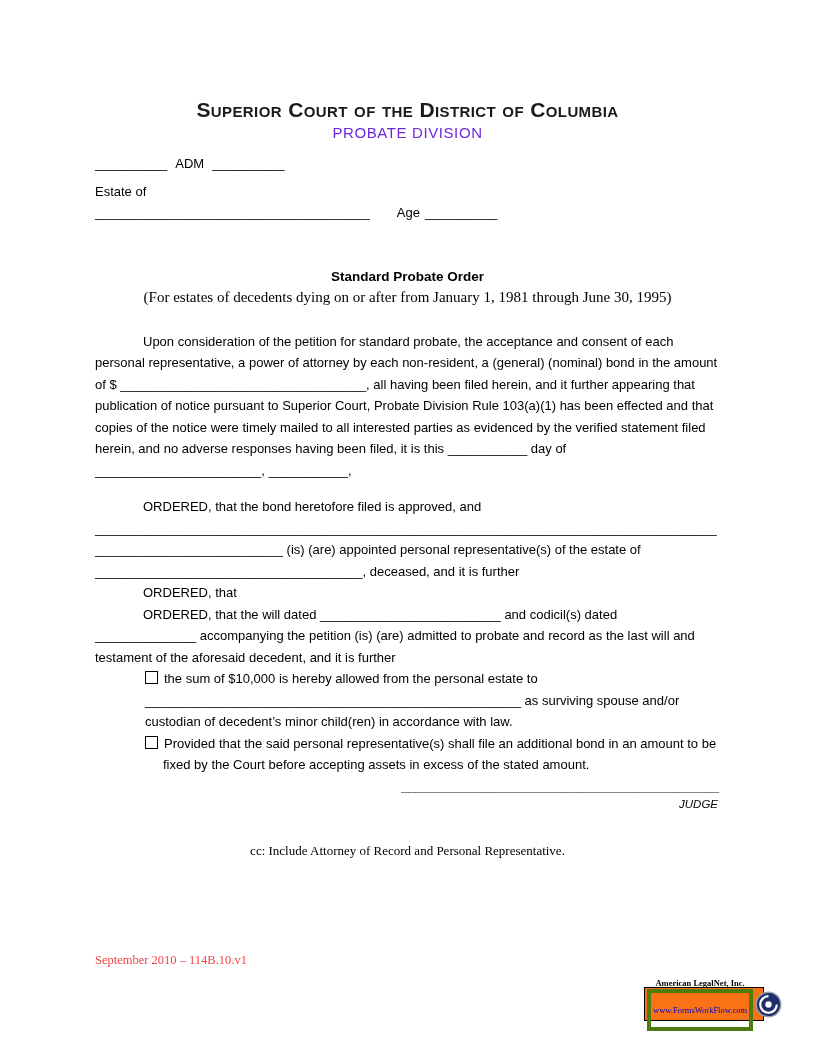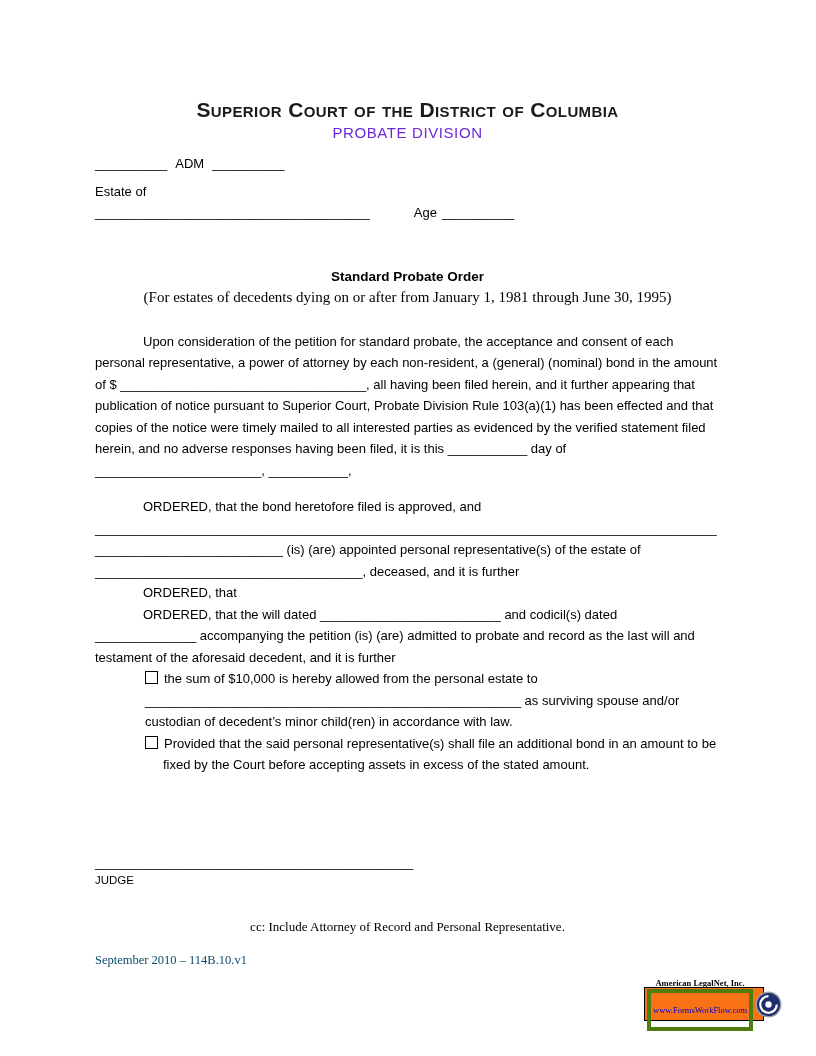--- a/index.html
+++ b/index.html
@@ -35,21 +35,21 @@
     text-align: center;
     font-size: 15px;
     line-height: 20px;
     letter-spacing: 0.6px;
     color: #6d28d9;
   }
   .adm-line { margin-top: 10px; white-space: nowrap; }
   .adm-line .adm-label { margin: 0 8px; }
   .estate-of { margin-top: 6px; }
   .name-row { margin-top: 0; white-space: nowrap; }
-  .age-label { margin-left: 44px; text-align: center; }
+  .age-label { margin-left: 27px; text-align: center; }
   .age-blank { margin-left: 5px; }
   .deceased { margin-left: 97px; font-size: 12px; line-height: 15px; }
   .order-heading {
     margin-top: 42px;
     text-align: center;
     font-weight: bold;
     font-size: 13.5px;
   }
   .order-subtitle { text-align: center; font-size: 15px; font-family: Liberation Serif, serif; }
   .body-text { overflow-wrap: anywhere; }
@@ -60,32 +60,32 @@
   .check-item.hang { padding-left: 18px; text-indent: -18px; }
   .checkbox {
     display: inline-block;
     width: 11px;
     height: 11px;
     border: 1px solid #000;
     margin-right: 6px;
     vertical-align: -1px;
     background: #fff;
   }
-  .signature { margin-top: 76px; text-align: left; }
+  .signature { text-align: right; font-style: italic; }
   .sig-line { white-space: nowrap; }
   .sig-label { font-size: 11.5px; line-height: 14px; margin-right: 2px; }
   .cc-line { margin-top: 29px; text-align: center; font-family: Liberation Serif, serif; }
   .form-footer {
     position: absolute;
     left: 95px;
     top: 952px;
     font-family: "Liberation Serif", serif;
     font-size: 12.5px;
     line-height: 16px;
-    color: #0c4a6e;
+    color: #ef4444;
   }
   .badge {
     position: absolute;
     left: 644px;
     top: 987px;
     width: 120px;
     height: 34px;
     border: 1px solid #000;
     box-sizing: border-box;
     background: #f97316;

